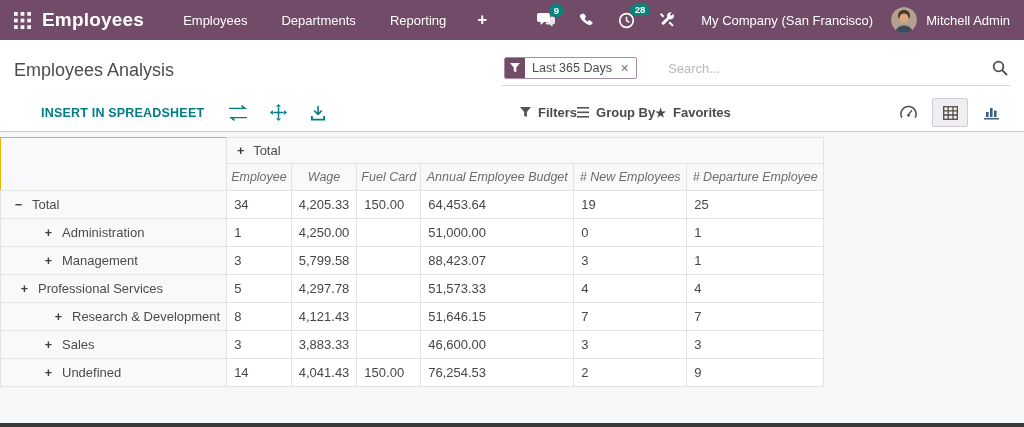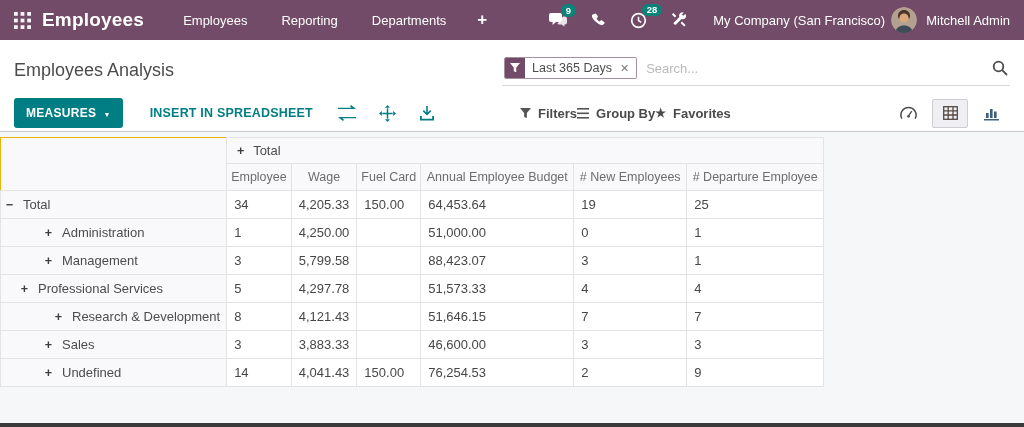--- a/index.html
+++ b/index.html
@@ -20,31 +20,31 @@
   .nav-menu .nav-item {
     font-size:13px; padding:0 17px; height:100%; display:flex; align-items:center; cursor:pointer;
   }
   .nav-plus { font-size:17px; font-weight:bold; padding:0 14px; cursor:pointer; }
   .nav-right { margin-left:auto; display:flex; align-items:center; }
   .sys-icon { position:relative; margin:0 12px; cursor:pointer; display:flex; align-items:center; color:#fff; }
   .sys-badge {
     position:absolute; top:-8px; left:12px; background:#0A8478; color:#fff;
     font-size:9.5px; font-weight:bold; border-radius:8px; padding:1.5px 4.5px; line-height:1;
   }
-  .company-name { font-size:13px; margin:0 6px 0 14px; cursor:pointer; }
+  .company-name { font-size:13px; margin:0 18px 0 14px; cursor:pointer; }
   .avatar { width:26px; height:26px; border-radius:50%; overflow:hidden; flex:0 0 auto; cursor:pointer; }
   .user-name { font-size:13px; margin-left:9px; cursor:pointer; }
 
   
   .cp { background:#fff; padding:16px 14px 0 14px; position:relative; height:91px; }
   .cp-row1 { display:flex; align-items:flex-start; }
   .page-title { font-size:18px; color:#4c4c4c; font-weight:400; margin-top:4px; }
   .searchbar {
     margin-left:auto; width:508px; display:flex; align-items:center;
-    border-bottom:1px solid #d8d8d8; padding:1px 2px 6px 2px;
+    border-bottom:1px solid #d8d8d8; padding:1px 2px 6px 2px;gap:22px;
   }
   .facet {
     display:flex; align-items:stretch; border:1px solid #a58e9d; border-radius:2px;
     overflow:hidden; height:22px; flex:0 0 auto;
   }
   .facet-icon { background:#714B67; color:#fff; display:flex; align-items:center; padding:0 5px; }
   .facet-label { font-size:12.5px; color:#4c4c4c; display:flex; align-items:center; padding:0 7px; background:#fff; }
   .facet-remove { display:flex; align-items:center; padding:0 7px 0 1px; background:#fff; color:#777; font-size:11px; cursor:pointer; }
   .search-input {
     border:none; outline:none; flex:1; font-size:13px; margin-left:9px;
@@ -83,21 +83,21 @@
     background:#f6f7f9; border-top:1px solid #c9c9ce; padding-top:5px; overflow:hidden;
   }
   table.pivot { border-collapse:collapse; background:#eab308; font-size:13px; table-layout:fixed; }
   .pivot th, .pivot td { border:1px solid #e3e3e6; }
   .pivot td { background:#fff; text-align:left; padding:6px 7px; color:#474747; }
   .pivot thead th { background:#f9f9fb; font-weight:400; }
   th.corner { background:#fff; border:none; border-right:1px solid #e3e3e6; border-bottom:1px solid #e3e3e6; }
   th.col-group { text-align:left; padding:5px 8px; color:#4c4c4c; cursor:pointer; }
   th.col-group .tree-icon { margin-right:7px; }
   th.measure { text-align:center; padding:6px 4px; color:#6d6d6d; font-size:12.5px; cursor:pointer;
-               overflow:hidden; white-space:nowrap; }
+               overflow:hidden; white-space:nowrap;font-style:italic; }
   .pivot tbody th {
     background:#f9f9fb; font-weight:400; text-align:left; padding-top:6px; padding-bottom:6px;
     padding-right:6px; color:#4c4c4c; cursor:pointer; white-space:nowrap;
   }
   .tree-icon { font-weight:bold; font-size:12.5px; color:#3d3d3d; display:inline-block; width:11px; text-align:center; }
   .pivot tbody th .tree-icon { margin-right:8px; }
 
   .bottom-edge { position:absolute; left:0; right:0; bottom:0; height:4px; background:#3a3a3a; }
 </style>
 </head>
@@ -113,22 +113,22 @@
         <rect x="7" y="7" width="4" height="4"></rect>
         <rect x="14" y="7" width="4" height="4"></rect>
       <rect x="0" y="14" width="4" height="4"></rect>
         <rect x="7" y="14" width="4" height="4"></rect>
         <rect x="14" y="14" width="4" height="4"></rect>
     </svg>
   </span>
   <span class="brand">Employees</span>
   <div class="nav-menu">
     <span class="nav-item">Employees</span>
+    <span class="nav-item">Departments</span>
     <span class="nav-item">Reporting</span>
-    <span class="nav-item">Departments</span>
     <span class="nav-plus">+</span>
   </div>
   <div class="nav-right">
     <span class="sys-icon">
       <svg width="18" height="16" viewBox="0 0 18 16" fill="currentColor">
         <path d="M2 1h9a2 2 0 0 1 2 2v5a2 2 0 0 1-2 2H7l-3.4 3V10H2a2 2 0 0 1-2-2V3a2 2 0 0 1 2-2z"></path>
         <path d="M14 4.5h2a2 2 0 0 1 2 2v4a2 2 0 0 1-2 2h-.6v2.3L12.6 12.5H10a2 2 0 0 1-1.6-.8" opacity=".85"></path>
       </svg>
       <span class="sys-badge">9</span>
     </span>
@@ -180,24 +180,20 @@
       <span class="magnifier">
         <svg width="16" height="16" viewBox="0 0 16 16" fill="none" stroke="currentColor" stroke-width="1.8">
           <circle cx="6.5" cy="6.5" r="4.8"></circle>
             <path d="M10.2 10.2L15 15"></path>
         </svg>
       </span>
     </div>
   </div>
 
   <div class="cp-row2">
-    <button class="btn-measures">
-      <span>MEASURES</span>
-      <span class="caret">▼</span>
-    </button>
     <span class="link-insert">INSERT IN SPREADSHEET</span>
     <div class="pivot-tools">
       <span class="tool-icon">
         <svg width="18" height="16" viewBox="0 0 18 16" fill="currentColor">
           <path d="M13 0l5 4H0V2.7h13.6L12 1.3 13 0zM5 16l-5-4h18v1.3H4.4L6 14.7 5 16z"></path>
         </svg>
       </span>
       <span class="tool-icon">
         <svg width="17" height="17" viewBox="0 0 18 18" fill="currentColor">
           <path d="M8.2 3.5h1.6v11H8.2z"></path>
@@ -286,21 +282,21 @@
         <th class="measure">Employee</th>
         <th class="measure">Wage</th>
         <th class="measure">Fuel Card</th>
         <th class="measure">Annual Employee Budget</th>
         <th class="measure"># New Employees</th>
         <th class="measure"># Departure Employee</th>
       </tr>
     </thead>
     <tbody>
         <tr>
-          <th style="padding-left: 3px;"><span class="tree-icon">−</span><span>Total</span></th>
+          <th style="padding-left: 12px;"><span class="tree-icon">−</span><span>Total</span></th>
           <td>34</td>
           <td>4,205.33</td>
           <td>150.00</td>
           <td>64,453.64</td>
           <td>19</td>
           <td>25</td>
         </tr>
         <tr>
           <th style="padding-left: 42px;"><span class="tree-icon">+</span><span>Administration</span></th>
           <td>1</td>

